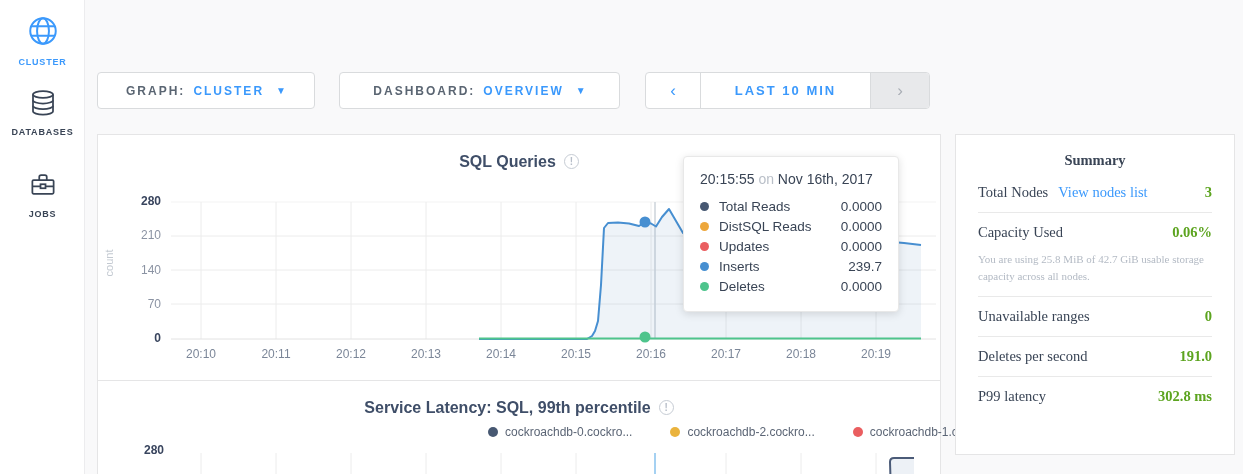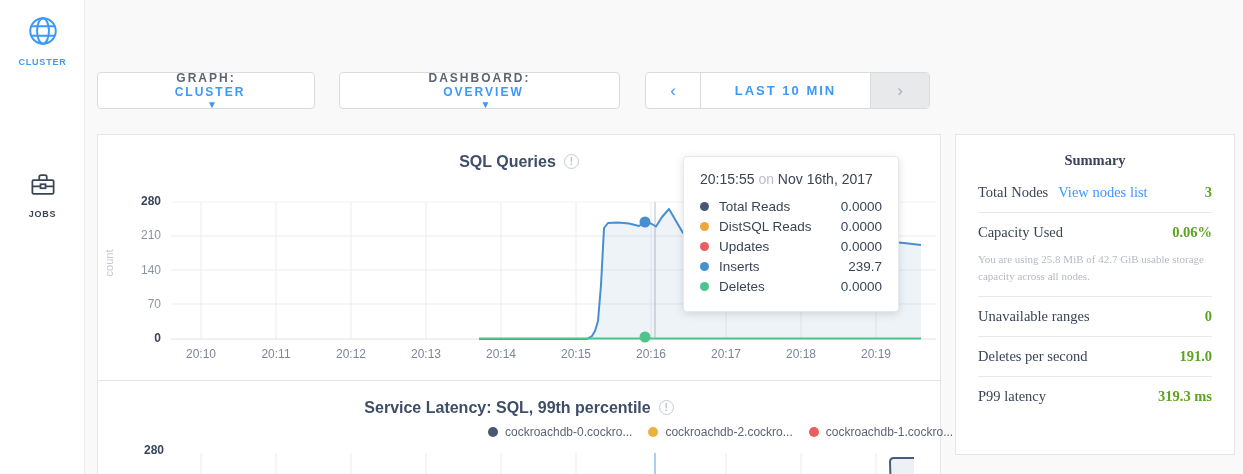--- a/index.html
+++ b/index.html
@@ -11,21 +11,21 @@
   
   .sidebar { position:absolute; left:0; top:0; width:85px; height:474px; background:#fff; border-right:1px solid #ececee; }
   .nav-item { position:absolute; left:0; width:85px; text-align:center; cursor:pointer; }
   .nav-item .nav-label { display:block; margin-top:5px; font-size:9px; font-weight:bold; letter-spacing:0.8px; color:#394455; }
   .nav-item.active .nav-label { color:#3b99fc; }
   .nav-item svg { display:inline-block; }
   
   .page-title { position:absolute; left:97px; top:20px; font-size:23px; font-weight:600; letter-spacing:7px; color:#161616; white-space:nowrap; }
   
   .dd { position:absolute; top:72px; height:37px; background:#fff; border:1px solid #d9dbdd; border-radius:4px;
-        display:flex; align-items:center; justify-content:center; cursor:pointer;flex-direction:column; }
+        display:flex; align-items:center; justify-content:center; cursor:pointer; }
   .dd-label { font-size:12px; letter-spacing:2px; color:#5a6572; font-weight:600; }
   .dd-value { font-size:12px; letter-spacing:2px; color:#3b99fc; font-weight:700; margin-left:8px; }
   .caret { color:#3b99fc; font-size:10px; margin-left:12px; }
   .timewin { position:absolute; left:645px; top:72px; width:285px; height:37px; background:#fff;
              border:1px solid #d9dbdd; border-radius:4px; display:flex; overflow:hidden; }
   .tw-btn { display:flex; align-items:center; justify-content:center; cursor:pointer; font-size:17px; }
   .tw-prev { width:55px; color:#3b99fc; border-right:1px solid #d9dbdd; }
   .tw-label { flex:1; display:flex; align-items:center; justify-content:center; font-size:13px; font-weight:700;
               letter-spacing:2px; color:#3b99fc; cursor:pointer; }
   .tw-next { width:59px; color:#a9aeb5; background:#e8e9eb; border-left:1px solid #d9dbdd; }
@@ -46,21 +46,21 @@
   
   .tooltip { position:absolute; left:585px; top:21px; width:216px; height:156px; background:#fff; border:1px solid #e8e8e8;
              border-radius:4px; box-shadow:0 2px 8px rgba(0,0,0,0.13); padding:14px 16px 12px; }
   .tt-time-row { font-size:14px; color:#394455; margin-bottom:9px; white-space:nowrap; }
   .tt-on { color:#b9bfc8; }
   .tt-row { display:flex; align-items:center; height:20px; font-size:13.5px; color:#394455; }
   .dot { width:9px; height:9px; border-radius:50%; margin-right:10px; flex:none; }
   .tt-name { flex:1; }
   .tt-val { text-align:right; }
   
-  .legend-row { position:absolute; top:44px; left:390px; display:flex; gap:16px; }
+  .legend-row { position:absolute; top:44px; left:390px; display:flex; gap:38px; }
   .legend-item { display:flex; align-items:center; font-size:12px; color:#5b6575; white-space:nowrap; }
   .legend-item .dot { width:10px; height:10px; margin-right:7px; }
   .ytick2 { position:absolute; left:26px; top:62px; width:40px; text-align:right; font-size:12px; color:#39455e; font-weight:600; }
   
   .summary-title { padding-top:17px; text-align:center; font-size:14.5px; font-weight:700; color:#394455; margin-bottom:4px; }
   .srow { display:flex; align-items:baseline; flex-wrap:wrap; padding:11px 0; border-bottom:1px solid #e9e9e9; font-size:14.5px; }
   .srow:last-child { border-bottom:none; }
   .srow .slabel { color:#394455; }
   .srow .slink { color:#3b99fc; margin-left:10px; cursor:pointer; text-decoration:none; }
   .srow .sval { margin-left:auto; color:#5ca41f; font-weight:700; }
@@ -74,20 +74,30 @@
   <nav class="sidebar">
     <div class="nav-item active" style="top:14px">
       <span>
         <svg width="34" height="34" viewBox="0 0 24 24" fill="none" stroke="#3b99fc" stroke-width="1.4">
           <circle cx="12" cy="12" r="9"></circle>
             <ellipse cx="12" cy="12" rx="4.2" ry="9"></ellipse>
           <path d="M3.6 8.6h16.8M3.6 15.4h16.8"></path>
         </svg>
       </span>
       <span class="nav-label">CLUSTER</span>
+    </div>
+    <div class="nav-item" style="top:88px">
+      <span>
+        <svg width="30" height="30" viewBox="0 0 24 24" fill="none" stroke="#394455" stroke-width="1.4">
+          <ellipse cx="12" cy="5.2" rx="8" ry="2.7"></ellipse>
+          <path d="M4 5.2v13.4c0 1.5 3.6 2.7 8 2.7s8-1.2 8-2.7V5.2"></path>
+          <path d="M4 9.7c0 1.5 3.6 2.7 8 2.7s8-1.2 8-2.7M4 14.2c0 1.5 3.6 2.7 8 2.7s8-1.2 8-2.7"></path>
+        </svg>
+      </span>
+      <span class="nav-label">DATABASES</span>
     </div>
     <div class="nav-item" style="top:170px">
       <span>
         <svg width="30" height="30" viewBox="0 0 24 24" fill="none" stroke="#394455" stroke-width="1.4">
           <rect x="3.5" y="8" width="17" height="11" rx="1"></rect>
           <path d="M9 8V5.5A1.5 1.5 0 0 1 10.5 4h3A1.5 1.5 0 0 1 15 5.5V8"></path>
           <path d="M3.5 13H10m4 0h6.5"></path>
           <rect x="10" y="11.4" width="4" height="3.2"></rect>
         </svg>
       </span>
@@ -258,17 +268,17 @@
     <div class="srow">
       <span class="slabel">Unavailable ranges</span>
       <span class="sval">0</span>
     </div>
     <div class="srow">
       <span class="slabel">Deletes per second</span>
       <span class="sval">191.0</span>
     </div>
     <div class="srow">
       <span class="slabel">P99 latency</span>
-      <span class="sval">319.3 ms</span>
+      <span class="sval">302.8 ms</span>
     </div>
   </div>
 
 </div>
 
 </body></html>

